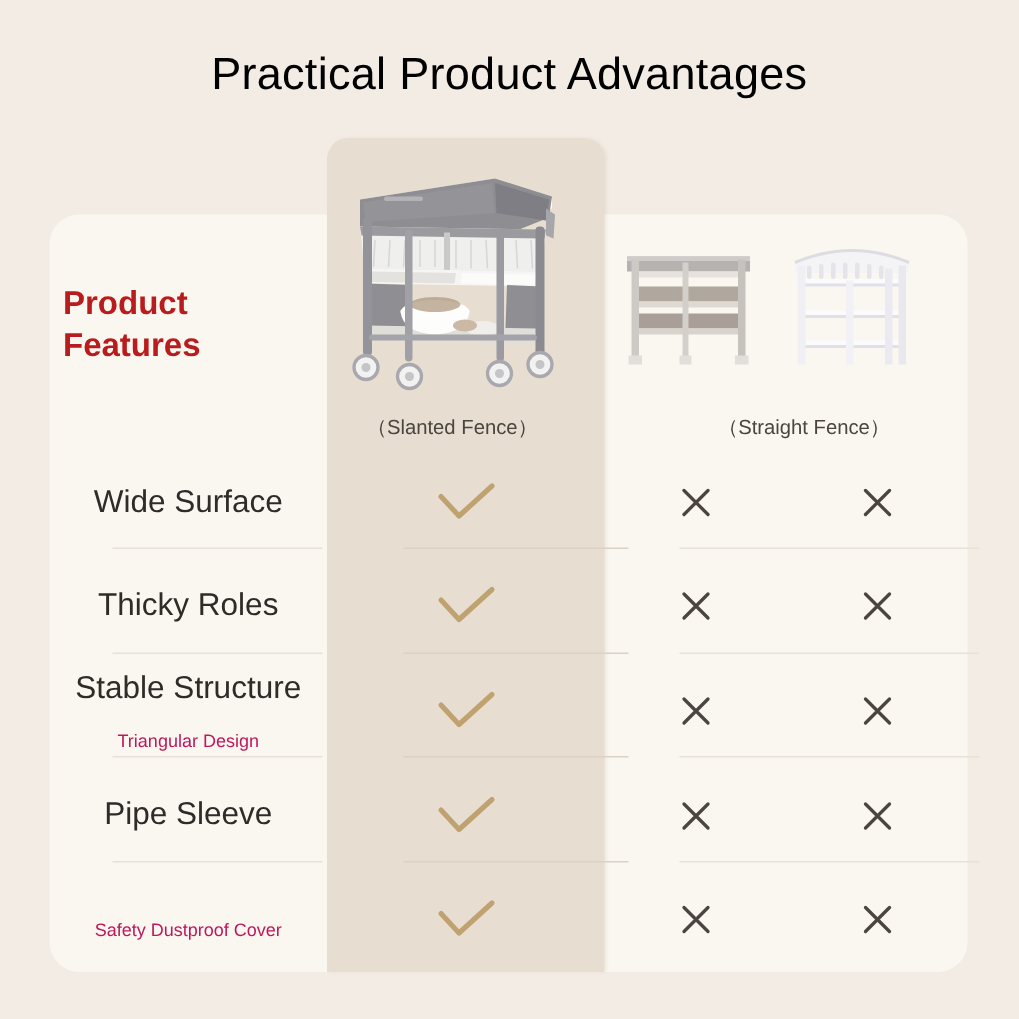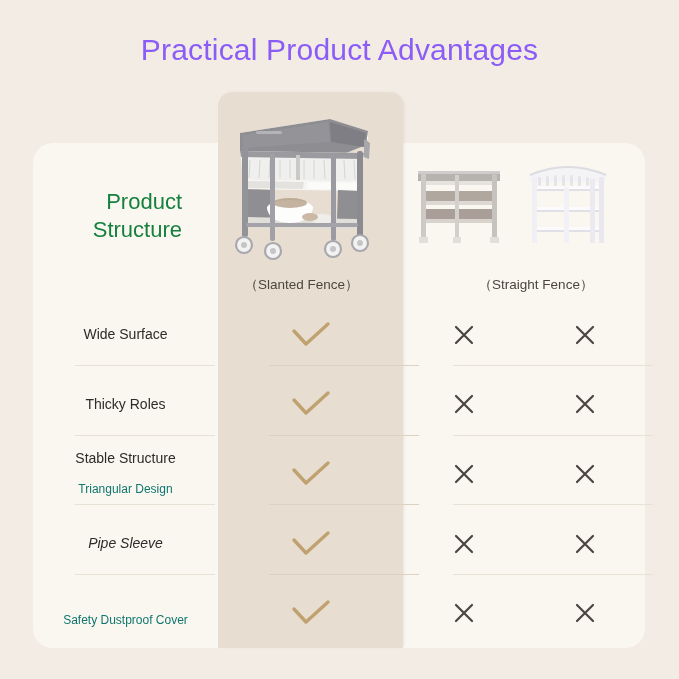--- a/index.html
+++ b/index.html
@@ -19,21 +19,21 @@
   
   .page-title {
     position: absolute;
     top: 33px;
     left: 0;
     width: 679px;
     text-align: center;
     font-size: 30px;
     font-weight: 400;
     letter-spacing: 0.2px;
-    color: #8b5cf6;
+    color: #000000;
   }
 
   
   .card {
     position: absolute;
     left: 33px;
     top: 143px;
     width: 612px;
     height: 505px;
     background: #faf7f1;
@@ -102,21 +102,21 @@
     position: absolute;
     left: 0;
     width: 612px;
     height: 69.6px;
     display: flex;
     align-items: center;
   }
   .row.r0 { top: 0px; }
   .row.r1 { top: 69.6px; }
   .row.r2 { top: 139.2px; }
-  .row.r3 { top: 208.8px; font-style: italic; }
+  .row.r3 { top: 208.8px; }
   .row.r4 { top: 278.4px; }
 
   
   .cell-feature {
     width: 185px;
     padding-left: 0px;
     text-align: center;
   }
   .cell-hero {
     width: 185px;
@@ -125,28 +125,28 @@
     justify-content: center;
   }
   .cell-rival {
     width: 121px;
     display: flex;
     align-items: center;
     justify-content: center;
   }
 
   .feat-name {
-    font-size: 14px;
+    font-size: 21px;
     color: #2e2b28;
     line-height: 1.25;
     white-space: nowrap;
   }
   .feat-sub {
     font-size: 12px;
-    color: #0f766e;
+    color: #be185d;
     line-height: 1.3;
     margin-top: 15px;
     white-space: nowrap;
   }
 
   
   .divider {
     position: absolute;
     height: 1px;
     background: #e8e1d6;
@@ -283,24 +283,24 @@
       <rect x="72" y="30" width="5" height="64" fill="#eaeaf0"></rect>
     </svg>
   </div>
 
 </div>
 
 <div class="caption caption-hero">（Slanted Fence）</div>
 
 <div class="caption caption-rivals">（Straight Fence）</div>
 
-<div style="position:absolute; left:42px; top:188px; width:140px; text-align:right;
-            font-size:22px; color:#15803d; line-height:1.25;">
+<div style="position:absolute; left:42px; top:188px; width:140px; text-align:left;
+            font-size:22px; color:#b91c1c; line-height:1.25;font-weight:bold;">
   <div>Product</div>
-  <div>Structure</div>
+  <div>Features</div>
 </div>
 
 <div class="rows">
 
   <div class="divider div-feature d0"></div>
   <div class="divider div-hero    d0"></div>
   <div class="divider div-rivals  d0"></div>
 
   <div class="divider div-feature d1"></div>
   <div class="divider div-hero    d1"></div>

